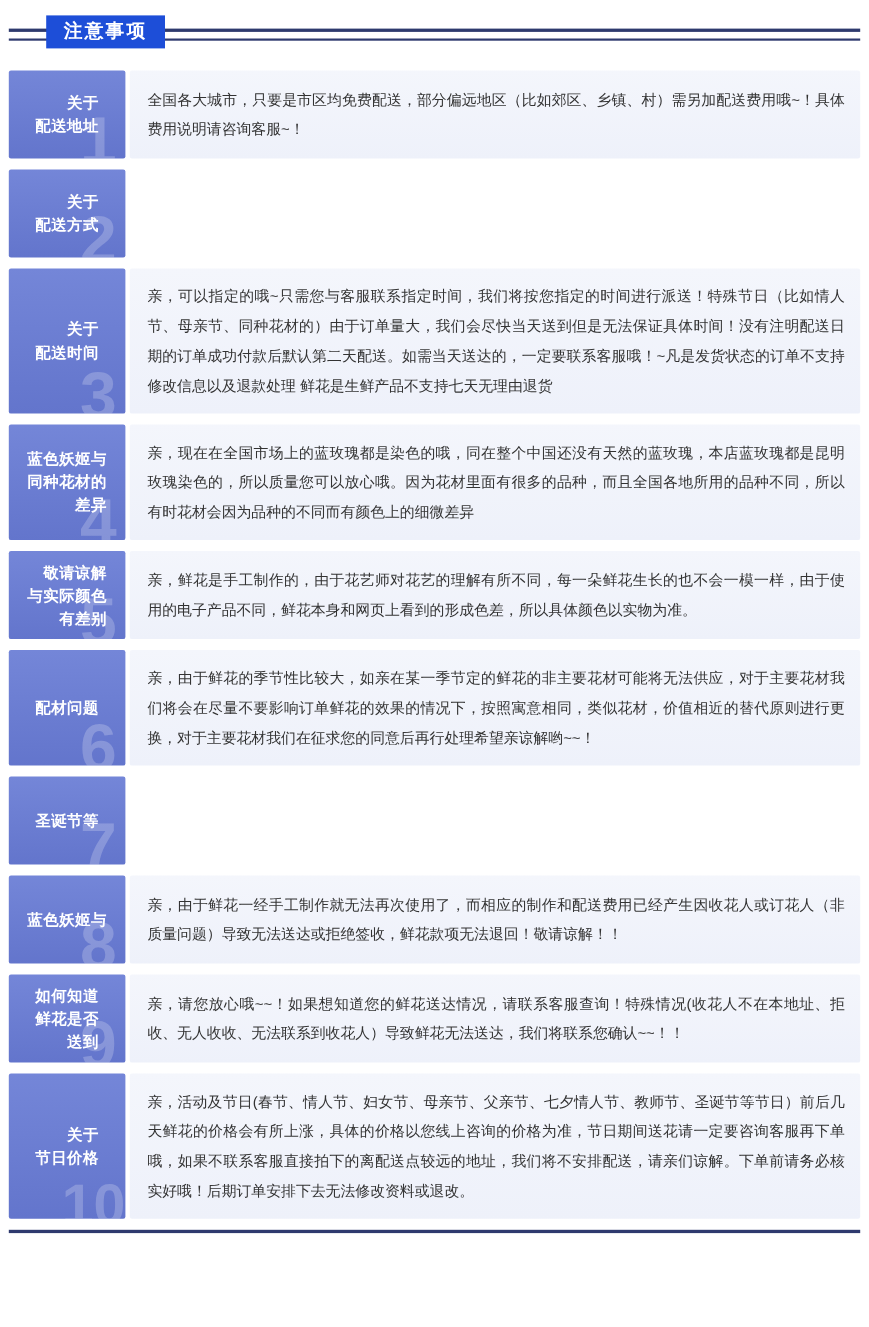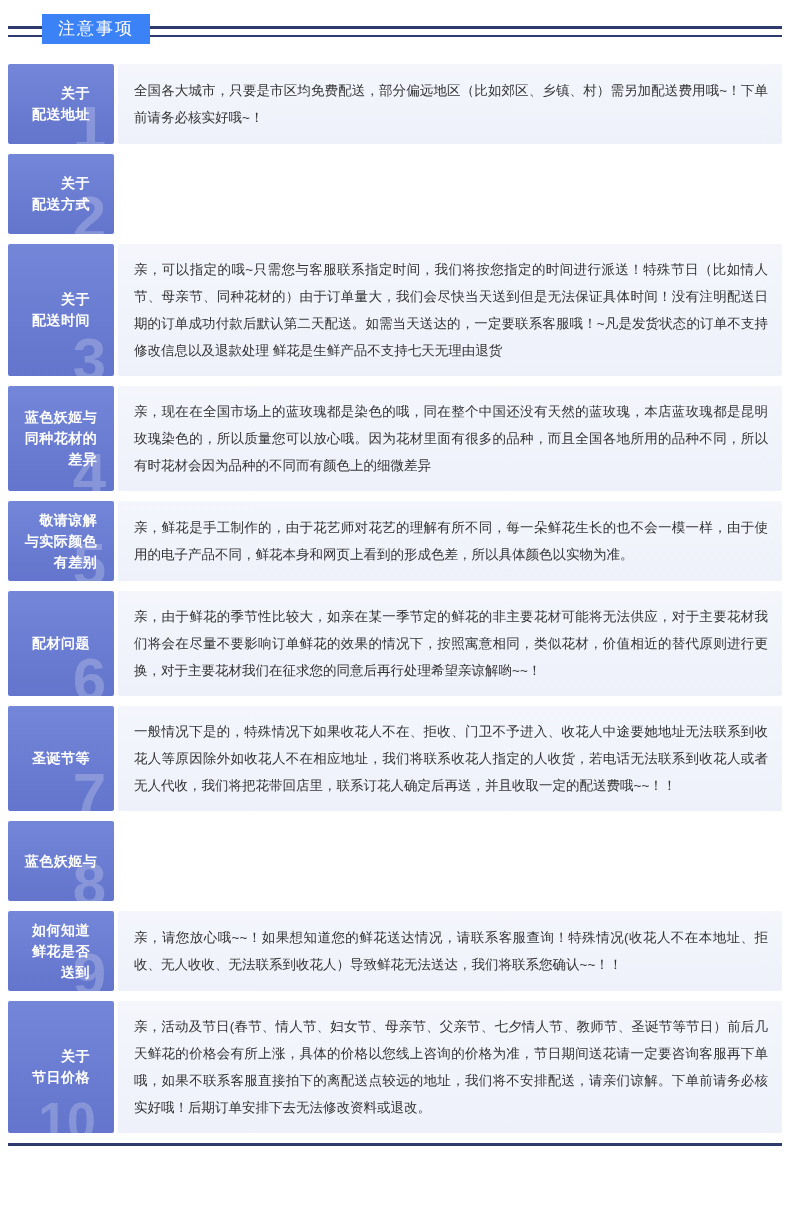--- a/index.html
+++ b/index.html
@@ -39,24 +39,24 @@
   }
   .header-rule.second {
     top: 27px;
     height: 2px;
     background: #2e3a6e;
   }
   .header-title {
     position: absolute;
     left: 34px;
     top: 6px;
-    background: #3b82f6;
+    background: #1d4ed8;
     color: #ffffff;
     font-size: 17px;
-    font-weight: normal;
+    font-weight: bold;
     letter-spacing: 2px;
     padding: 6px 16px 7px 16px;
     line-height: 1;
     z-index: 3;
   }
 
   
   .faq-list {
     margin: 12px 8px 0 8px;
   }
@@ -84,21 +84,21 @@
     right: 8px;
     bottom: -14px;
     font-size: 60px;
     font-weight: bold;
     color: rgba(255,255,255,0.22);
     line-height: 1;
     font-family: "Liberation Sans", "DejaVu Sans", sans-serif;
     pointer-events: none;
   }
   .badge-num.wide {
-    right: 18px;
+    right: 0;
     font-size: 52px;
   }
   .badge-label {
     position: relative;
     z-index: 2;
     font-size: 14px;
     line-height: 1.5;
     font-weight: bold;
     text-align: right;
     padding: 8px 6px;
@@ -144,21 +144,21 @@
 
   <div class="faq-list">
 
     <div class="faq-row">
       <div class="badge">
         <span class="badge-num">1</span>
         <span class="badge-label">关于
 配送地址</span>
       </div>
       <div class="body-cell">
-        <p>全国各大城市，只要是市区均免费配送，部分偏远地区（比如郊区、乡镇、村）需另加配送费用哦~！下单前请务必核实好哦~！</p>
+        <p>全国各大城市，只要是市区均免费配送，部分偏远地区（比如郊区、乡镇、村）需另加配送费用哦~！具体费用说明请咨询客服~！</p>
       </div>
     </div>
 
     <div class="faq-row">
       <div class="badge">
         <span class="badge-num">2</span>
         <span class="badge-label">关于
 配送方式</span>
       </div>
     </div>
@@ -206,29 +206,29 @@
       <div class="body-cell">
         <p>亲，由于鲜花的季节性比较大，如亲在某一季节定的鲜花的非主要花材可能将无法供应，对于主要花材我们将会在尽量不要影响订单鲜花的效果的情况下，按照寓意相同，类似花材，价值相近的替代原则进行更换，对于主要花材我们在征求您的同意后再行处理希望亲谅解哟~~！</p>
       </div>
     </div>
 
     <div class="faq-row">
       <div class="badge">
         <span class="badge-num">7</span>
         <span class="badge-label">圣诞节等</span>
       </div>
-      <div class="body-cell">
-        <p>一般情况下是的，特殊情况下如果收花人不在、拒收、门卫不予进入、收花人中途要她地址无法联系到收花人等原因除外如收花人不在相应地址，我们将联系收花人指定的人收货，若电话无法联系到收花人或者无人代收，我们将把花带回店里，联系订花人确定后再送，并且收取一定的配送费哦~~！！</p>
-      </div>
     </div>
 
     <div class="faq-row">
       <div class="badge">
         <span class="badge-num">8</span>
         <span class="badge-label">蓝色妖姬与</span>
+      </div>
+      <div class="body-cell">
+        <p>亲，由于鲜花一经手工制作就无法再次使用了，而相应的制作和配送费用已经产生因收花人或订花人（非质量问题）导致无法送达或拒绝签收，鲜花款项无法退回！敬请谅解！！</p>
       </div>
     </div>
 
     <div class="faq-row">
       <div class="badge">
         <span class="badge-num">9</span>
         <span class="badge-label">如何知道
 鲜花是否
 送到</span>
       </div>

